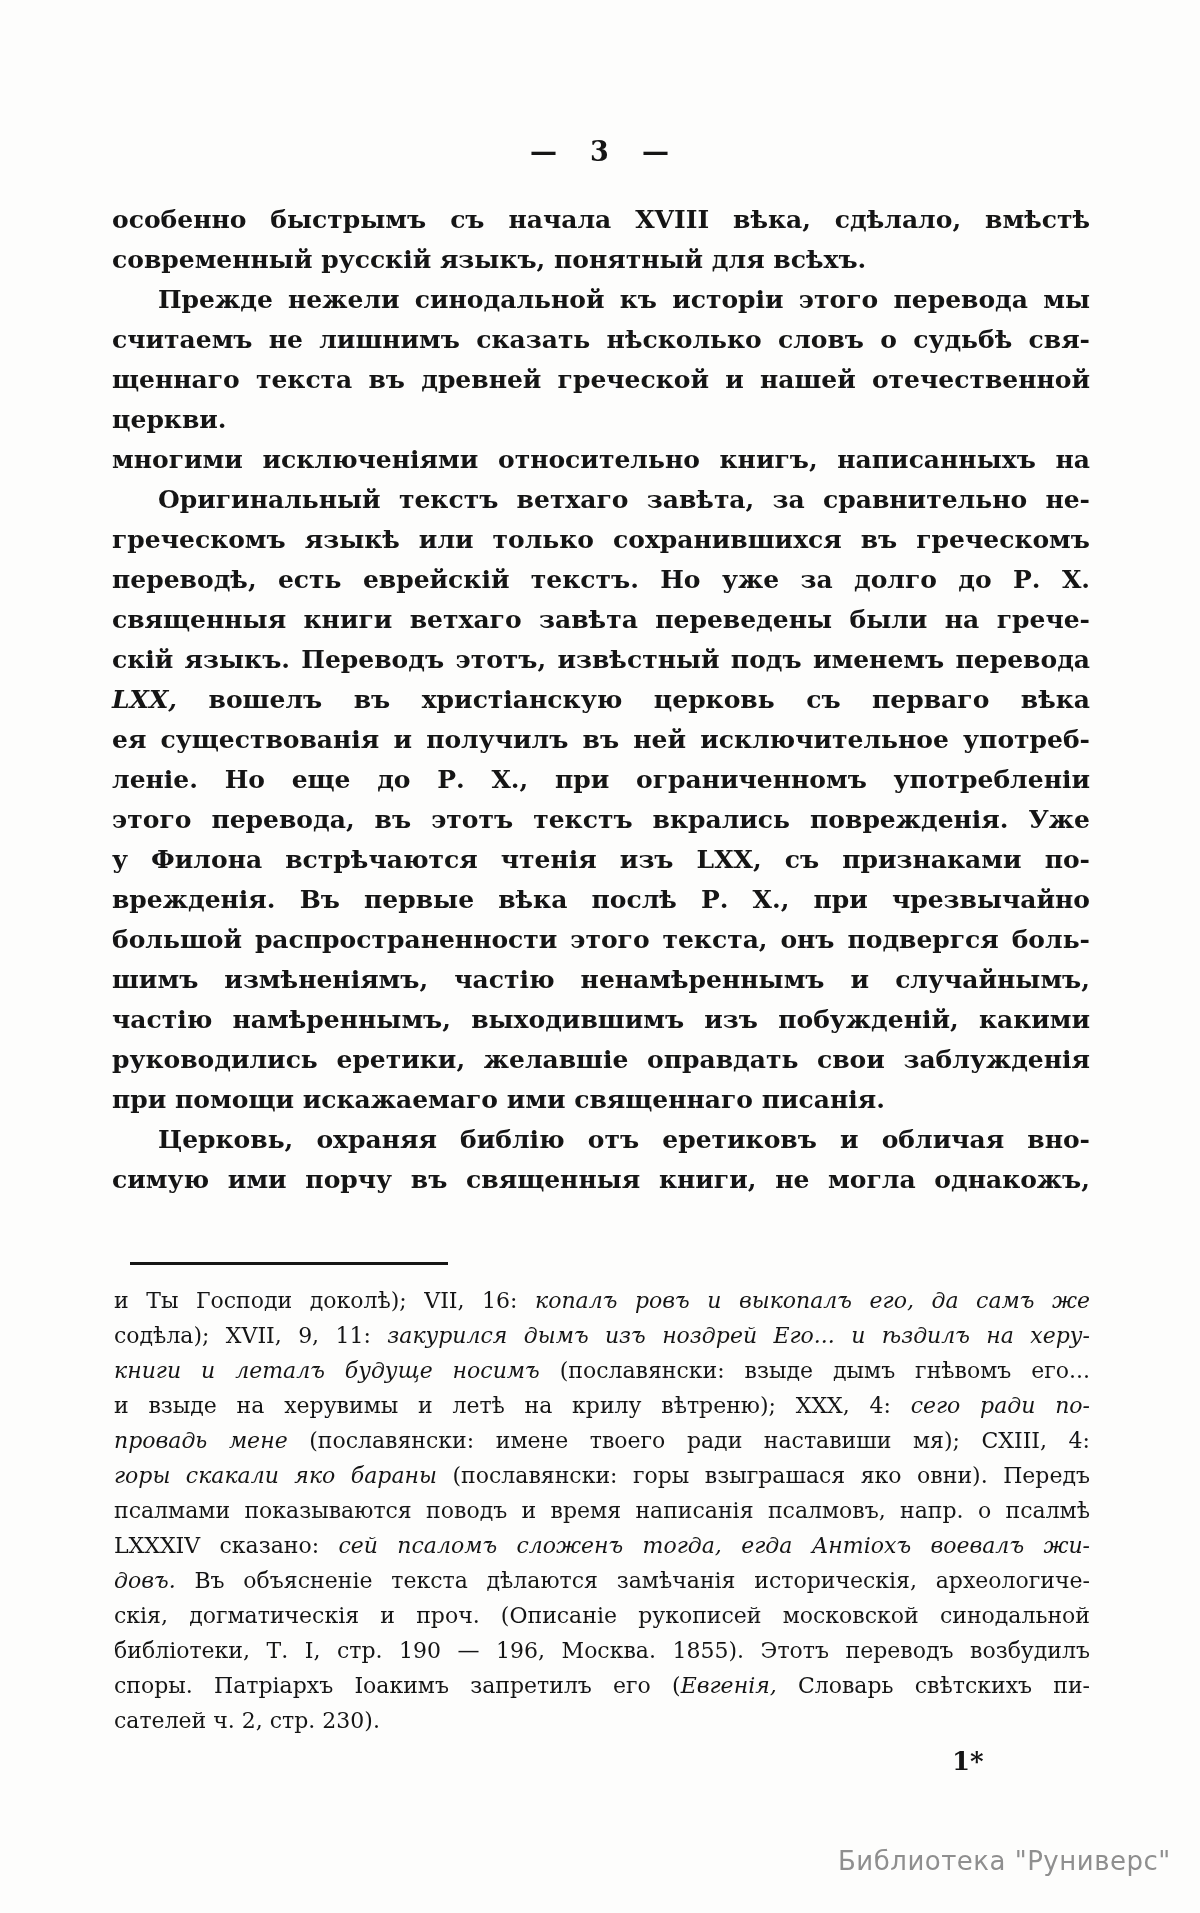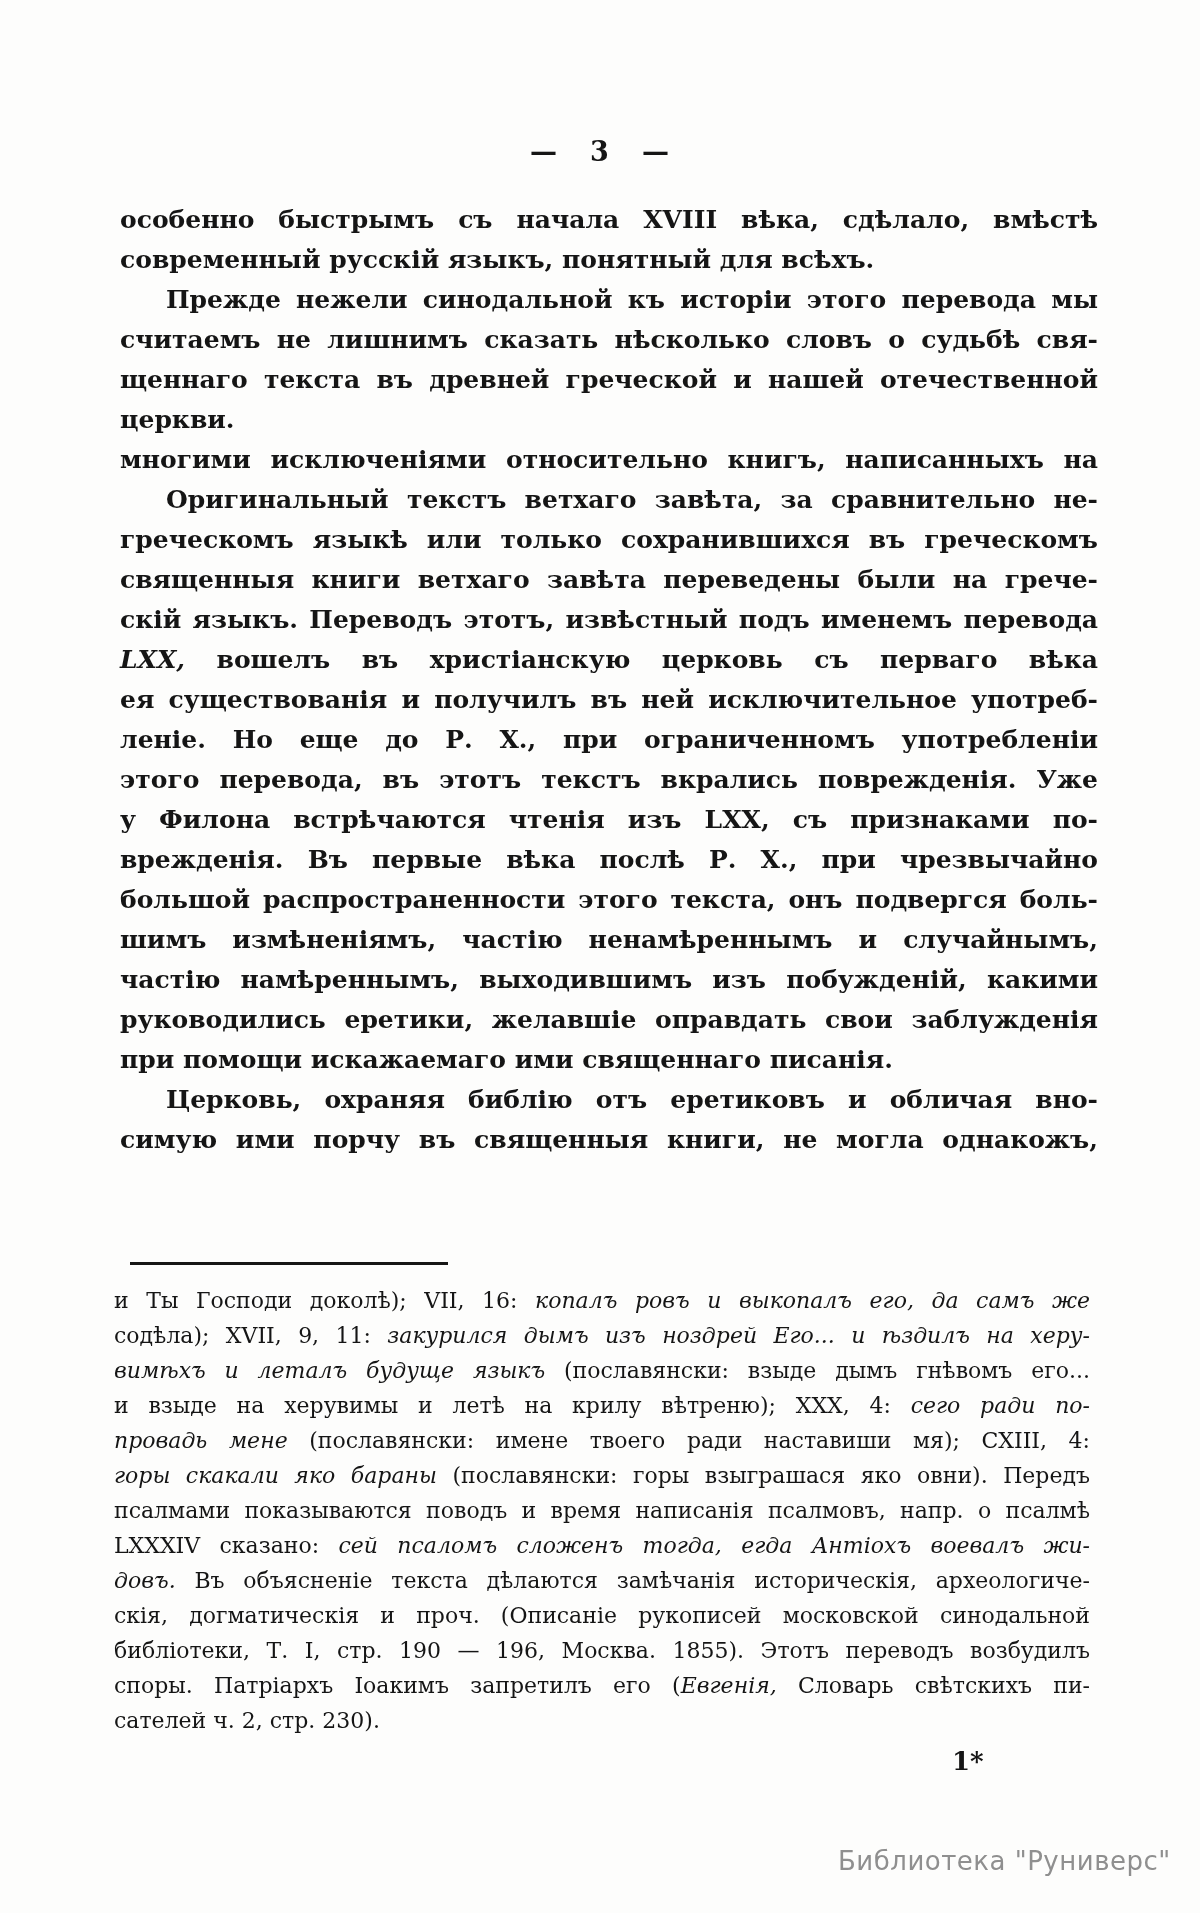--- a/index.html
+++ b/index.html
@@ -25,21 +25,20 @@
     font-weight: bold;
     letter-spacing: 1px;
   }
   .body-text {
     position: absolute;
     left: 112px;
     top: 200px;
     width: 978px;
     font-size: 25px;
     font-weight: bold;
-    margin-left: 8px;
   }
   .body-line {
     height: 40px;
     line-height: 40px;
     text-align: justify;
     text-align-last: justify;
   }
   .footnote {
     position: absolute;
     left: 114px;
@@ -96,20 +95,21 @@
   <div class="body-text" id="body-lines">
       <div class="body-line"><span>особенно быстрымъ съ начала XVIII вѣка, сдѣлало, вмѣстѣ</span></div>
       <div class="body-line no-fill"><span>современный русскій языкъ, понятный для всѣхъ.</span></div>
       <div class="body-line indent"><span>Прежде нежели синодальной къ исторіи этого перевода мы</span></div>
       <div class="body-line"><span>считаемъ не лишнимъ сказать нѣсколько словъ о судьбѣ свя-</span></div>
       <div class="body-line"><span>щеннаго текста въ древней греческой и нашей отечественной</span></div>
       <div class="body-line no-fill"><span>церкви.</span></div>
       <div class="body-line"><span>многими исключеніями относительно книгъ, написанныхъ на</span></div>
       <div class="body-line indent"><span>Оригинальный текстъ ветхаго завѣта, за сравнительно не-</span></div>
       <div class="body-line"><span>греческомъ языкѣ или только сохранившихся въ греческомъ</span></div>
+      <div class="body-line"><span>переводѣ, есть еврейскій текстъ. Но уже за долго до Р. Х.</span></div>
       <div class="body-line"><span>священныя книги ветхаго завѣта переведены были на грече-</span></div>
       <div class="body-line"><span>скій языкъ. Переводъ этотъ, извѣстный подъ именемъ перевода</span></div>
       <div class="body-line"><span class="it">LXX,</span><span> вошелъ въ христіанскую церковь съ перваго вѣка</span></div>
       <div class="body-line"><span>ея существованія и получилъ въ ней исключительное употреб-</span></div>
       <div class="body-line"><span>леніе. Но еще до Р. Х., при ограниченномъ употребленіи</span></div>
       <div class="body-line"><span>этого перевода, въ этотъ текстъ вкрались поврежденія. Уже</span></div>
       <div class="body-line"><span>у Филона встрѣчаются чтенія изъ LXX, съ признаками по-</span></div>
       <div class="body-line"><span>врежденія. Въ первые вѣка послѣ Р. Х., при чрезвычайно</span></div>
       <div class="body-line"><span>большой распространенности этого текста, онъ подвергся боль-</span></div>
       <div class="body-line"><span>шимъ измѣненіямъ, частію ненамѣреннымъ и случайнымъ,</span></div>
@@ -118,21 +118,21 @@
       <div class="body-line no-fill"><span>при помощи искажаемаго ими священнаго писанія.</span></div>
       <div class="body-line indent"><span>Церковь, охраняя библію отъ еретиковъ и обличая вно-</span></div>
       <div class="body-line"><span>симую ими порчу въ священныя книги, не могла однакожъ,</span></div>
     </div>
 
   <div class="footnote-rule"></div>
 
   <div class="footnote" id="footnote-lines">
       <div class="fn-line"><span>и Ты Господи доколѣ); VII, 16: </span><span class="it">копалъ ровъ и выкопалъ его, да самъ же</span></div>
       <div class="fn-line"><span>содѣла); XVII, 9, 11: </span><span class="it">закурился дымъ изъ ноздрей Его... и ѣздилъ на херу-</span></div>
-      <div class="fn-line"><span class="it">вимѣхъ и леталъ будуще языкъ </span><span>(пославянски: взыде дымъ гнѣвомъ его...</span></div>
+      <div class="fn-line"><span class="it">книги и леталъ будуще носимъ </span><span>(пославянски: взыде дымъ гнѣвомъ его...</span></div>
       <div class="fn-line"><span>и взыде на херувимы и летѣ на крилу вѣтреню); XXX, 4: </span><span class="it">сего ради по-</span></div>
       <div class="fn-line"><span class="it">провадь мене </span><span>(пославянски: имене твоего ради наставиши мя); CXIII, 4:</span></div>
       <div class="fn-line"><span class="it">горы скакали яко бараны </span><span>(пославянски: горы взыграшася яко овни). Передъ</span></div>
       <div class="fn-line"><span>псалмами показываются поводъ и время написанія псалмовъ, напр. о псалмѣ</span></div>
       <div class="fn-line"><span>LXXXIV сказано: </span><span class="it">сей псаломъ сложенъ тогда, егда Антіохъ воевалъ жи-</span></div>
       <div class="fn-line"><span class="it">довъ.</span><span> Въ объясненіе текста дѣлаются замѣчанія историческія, археологиче-</span></div>
       <div class="fn-line"><span>скія, догматическія и проч. (Описаніе рукописей московской синодальной</span></div>
       <div class="fn-line"><span>библіотеки, Т. I, стр. 190 — 196, Москва. 1855). Этотъ переводъ возбудилъ</span></div>
       <div class="fn-line"><span>споры. Патріархъ Іоакимъ запретилъ его (</span><span class="it">Евгенія,</span><span> Словарь свѣтскихъ пи-</span></div>
       <div class="fn-line no-fill"><span>сателей ч. 2, стр. 230).</span></div>

